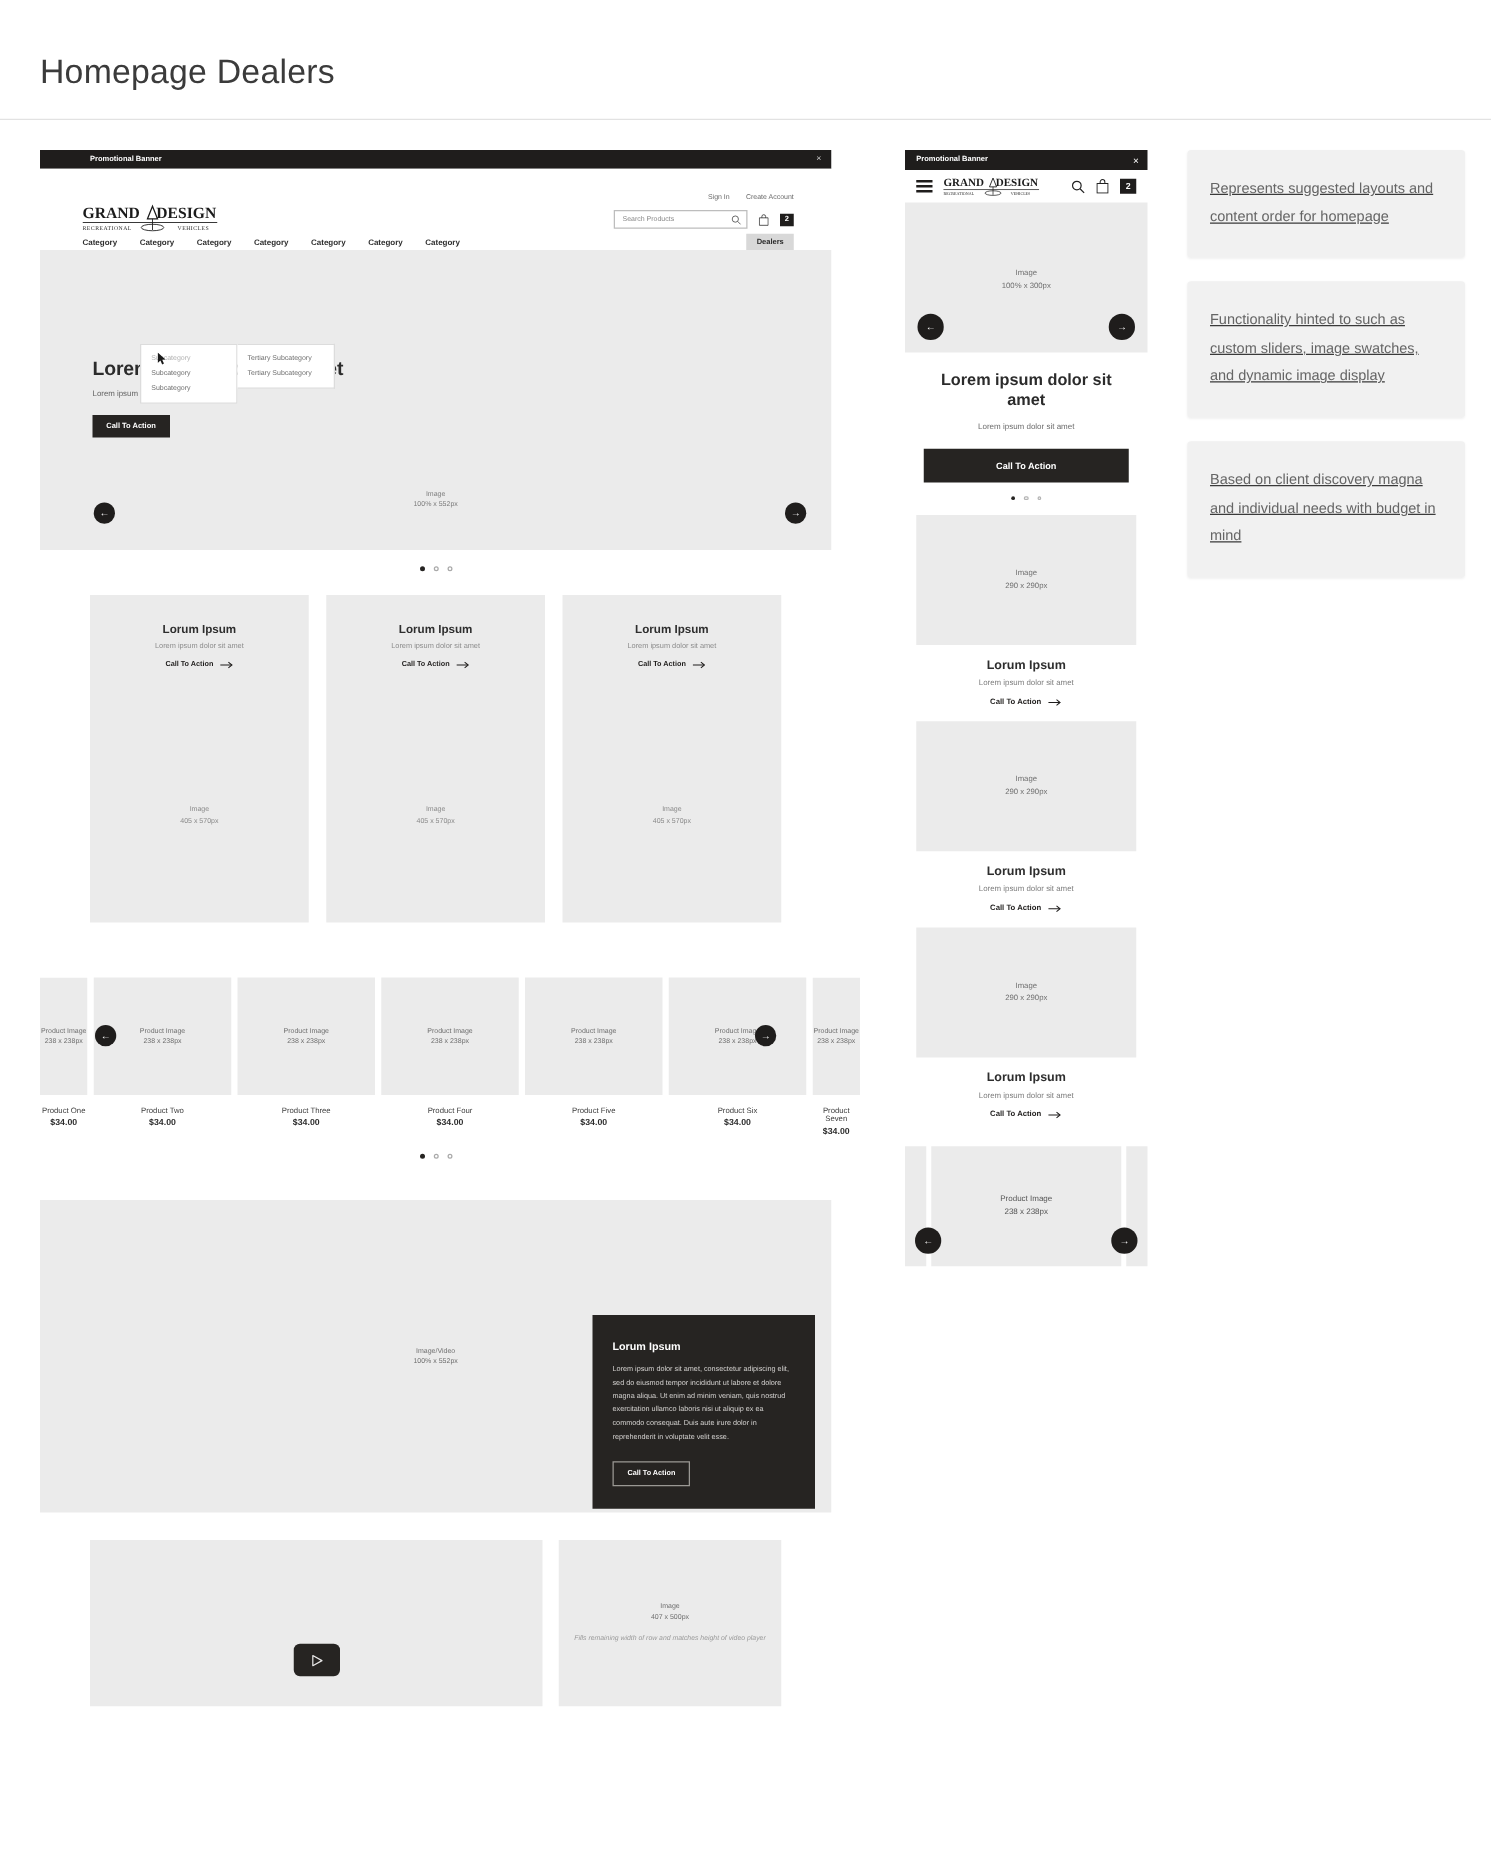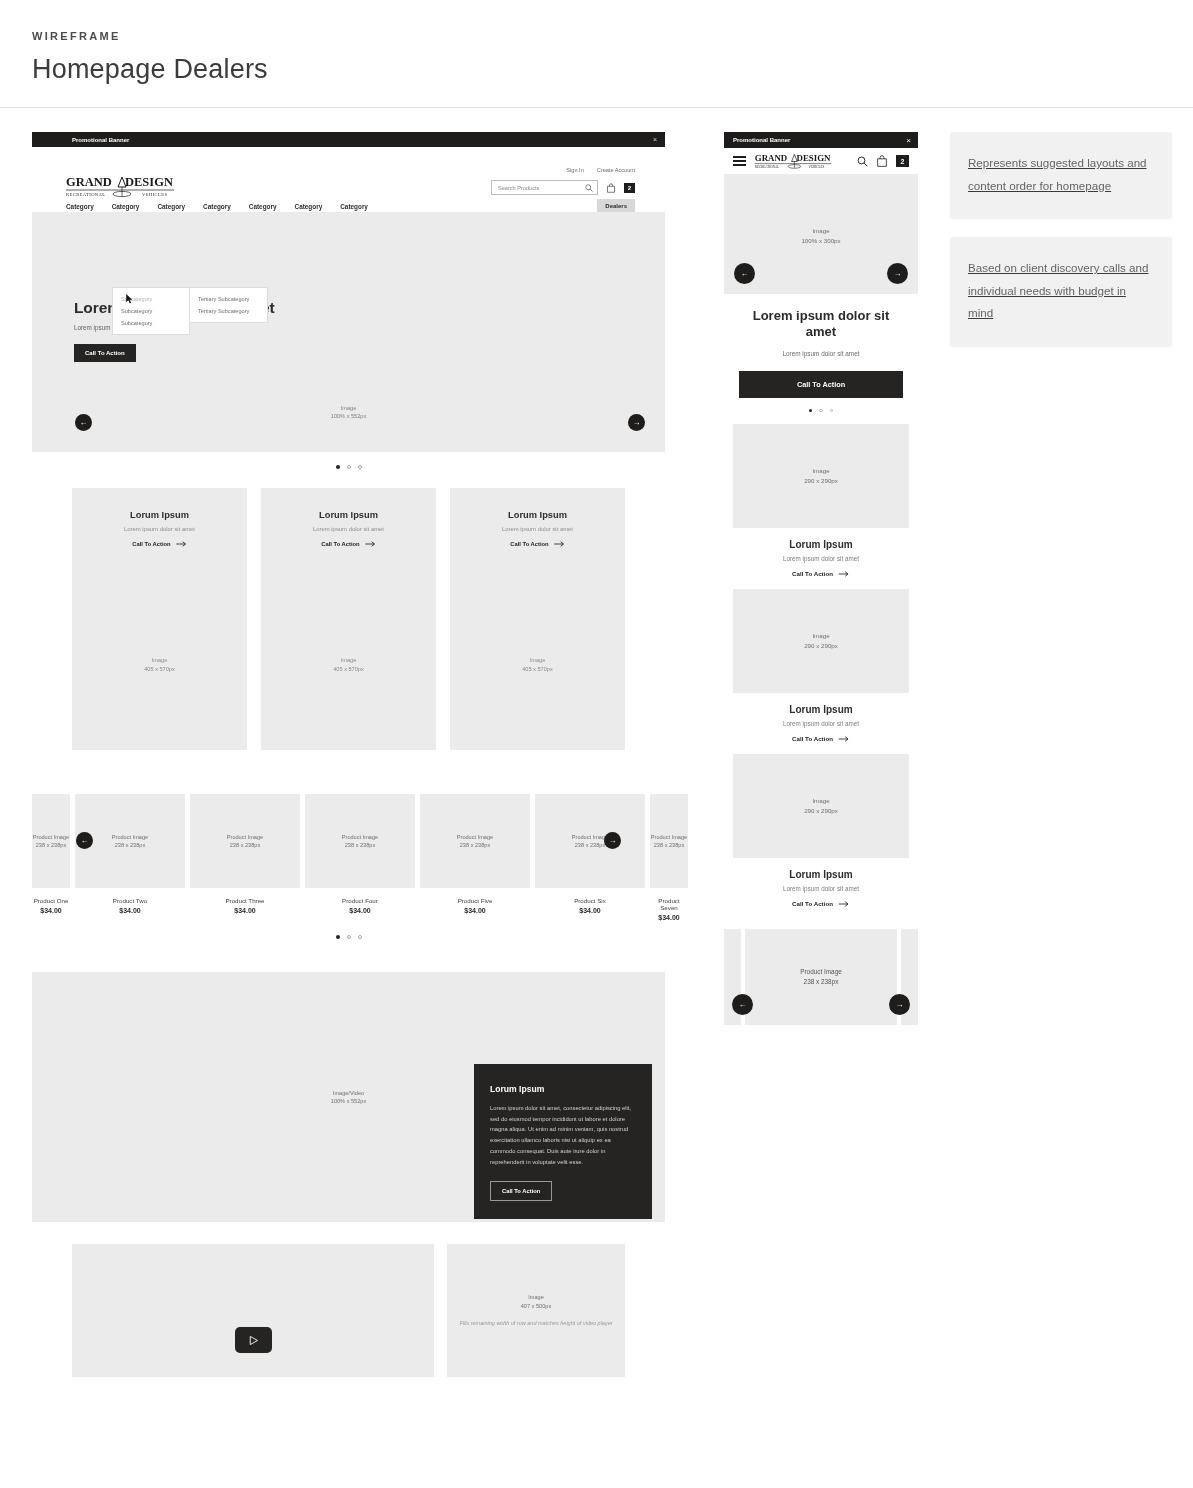--- a/index.html
+++ b/index.html
@@ -316,21 +316,20 @@
     font-size: 11.6px; line-height: 1.95; color: #656565;
     box-shadow: 0 1px 2px rgba(0,0,0,.06);
   }
 
   .arrow-glyph { font-size: 8px; line-height: 1; }
 </style>
 </head>
 <body>
 
 <div class="page-header">
-  <div class="eyebrow">WIREFRAME</div>
   <h1 class="page-title">Homepage Dealers</h1>
 </div>
 <div class="header-rule"></div>
 
 <div class="board">
 
   <div class="desktop">
 
     <div class="promo-bar">
       <span>Promotional Banner</span>
@@ -759,16 +758,17 @@
       </div>
       <div class="circ-btn-m m-prod-next">
         <span class="arrow-glyph">→</span>
       </div>
     </div>
 
   </div>
 
   <div class="notes">
     <div class="note">Represents suggested layouts and content order for homepage</div>
-    <div class="note">Based on client discovery calls and individual needs with budget in mind</div>
+    <div class="note">Functionality hinted to such as custom sliders, image swatches, and dynamic image display</div>
+    <div class="note">Based on client discovery magna and individual needs with budget in mind</div>
   </div>
 
 </div>
 
 </body></html>

